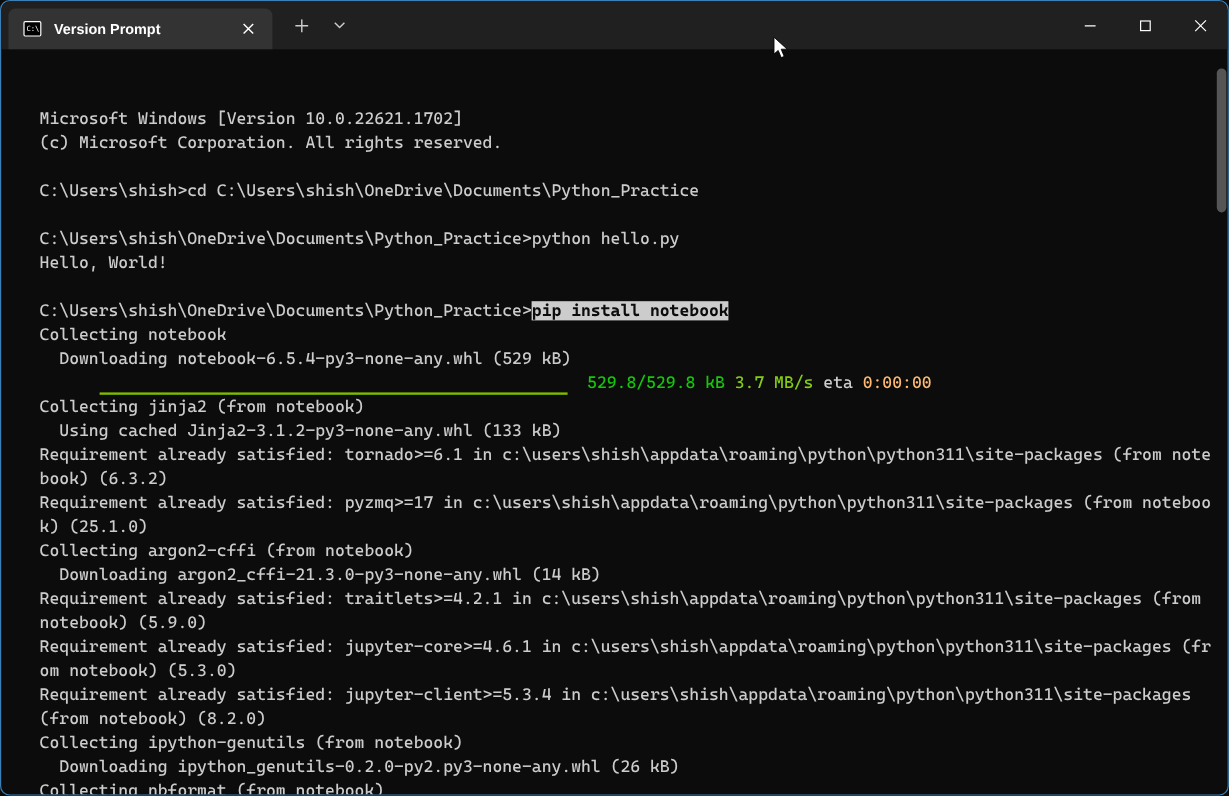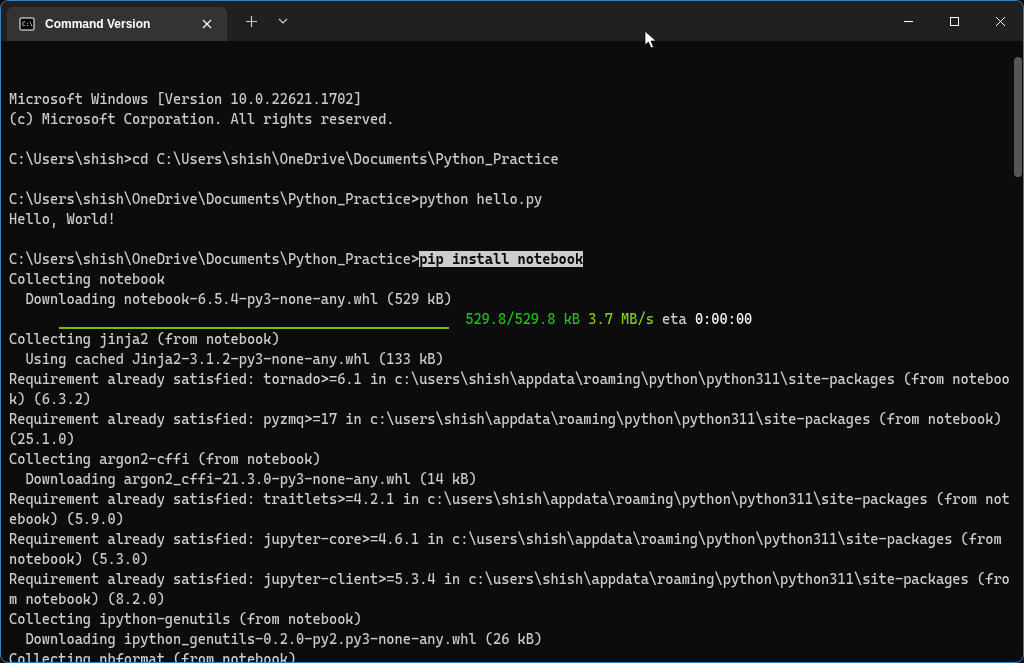--- a/index.html
+++ b/index.html
@@ -84,20 +84,21 @@
       cursor: pointer;
     }
     .terminal {
       padding: 8px 8px 8px 8px;
       line-height: 20px;
       white-space: pre-wrap;
       word-break: break-all;
       height: calc(100% - 40px);
       overflow: hidden;
       position: relative;
+      margin-left: 24px;
     }
     .line { display: block; }
     .highlight {
       background: #cccccc;
       color: #0c0c0c;
       font-weight: bold;
     }
     .progress-bar {
       display: inline-block;
       width: 390px;
@@ -107,21 +108,21 @@
       margin-left: 50px;
       margin-right: 8px;
     }
     .progress-line {
       display: flex;
       align-items: flex-end;
       height: 20px;
     }
     .green { color: #16c60c; }
     .red { color: #84cc16; }
-    .blue { color: #ffffff; }
+    .blue { color: #fdba74; }
     .scrollbar {
       position: absolute;
       right: 0;
       top: 0;
       width: 12px;
       height: 100%;
     }
     .scrollbar-thumb {
       position: absolute;
       right: 1px;
@@ -144,21 +145,21 @@
 <body>
 
 <div class="titlebar">
   <div class="tab">
     <span class="tab-icon">
       <svg width="16" height="16" viewBox="0 0 16 16">
           <rect x="1" y="2" width="14" height="12" rx="1" fill="#000" stroke="#fff" stroke-width="1"></rect>
           <text x="3" y="10" font-size="6" fill="#fff" font-family="monospace">C:\</text>
         </svg>
     </span>
-    <span class="tab-title">Command Version</span>
+    <span class="tab-title">Version Prompt</span>
     <span class="tab-close">
       <svg width="10" height="10" viewBox="0 0 10 10">
           <path d="M1 1 L9 9 M9 1 L1 9" stroke="#fff" stroke-width="1.2"></path>
         </svg>
     </span>
   </div>
   <div class="titlebar-buttons">
     <div class="titlebar-btn">
       <svg width="11" height="11" viewBox="0 0 11 11">
           <path d="M5.5 0 V11 M0 5.5 H11" stroke="#ccc" stroke-width="1.2"></path>

